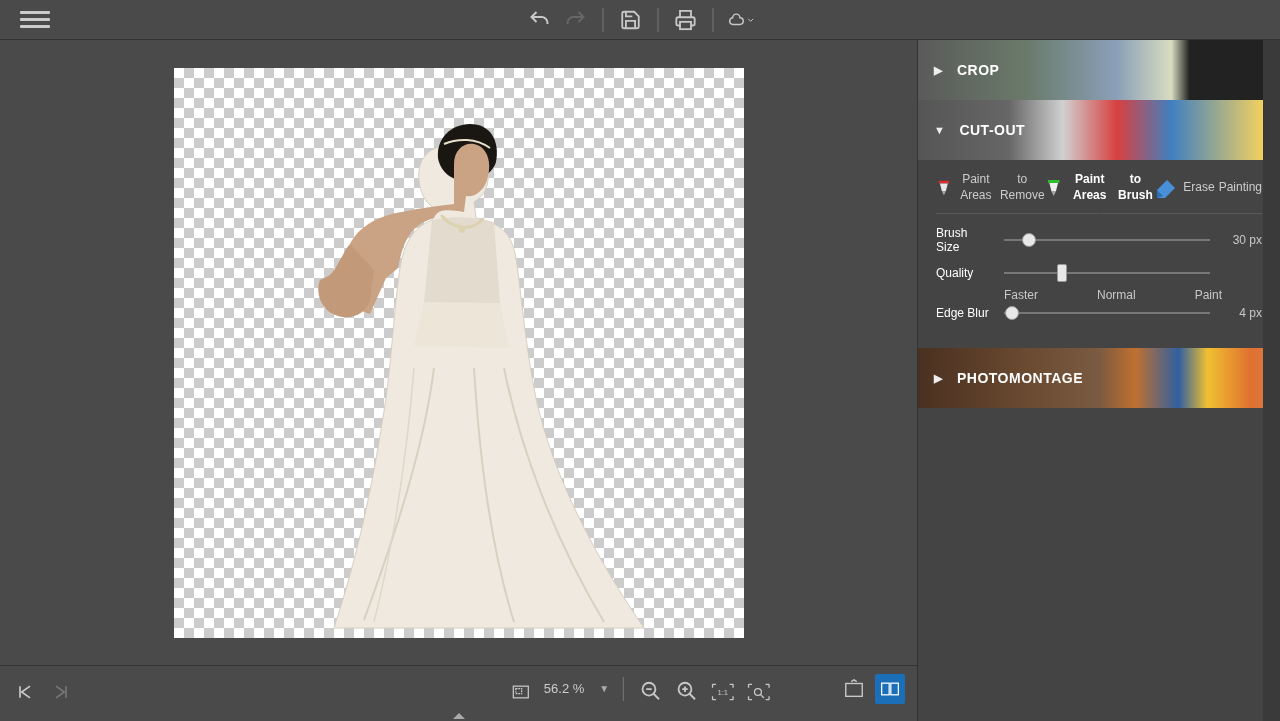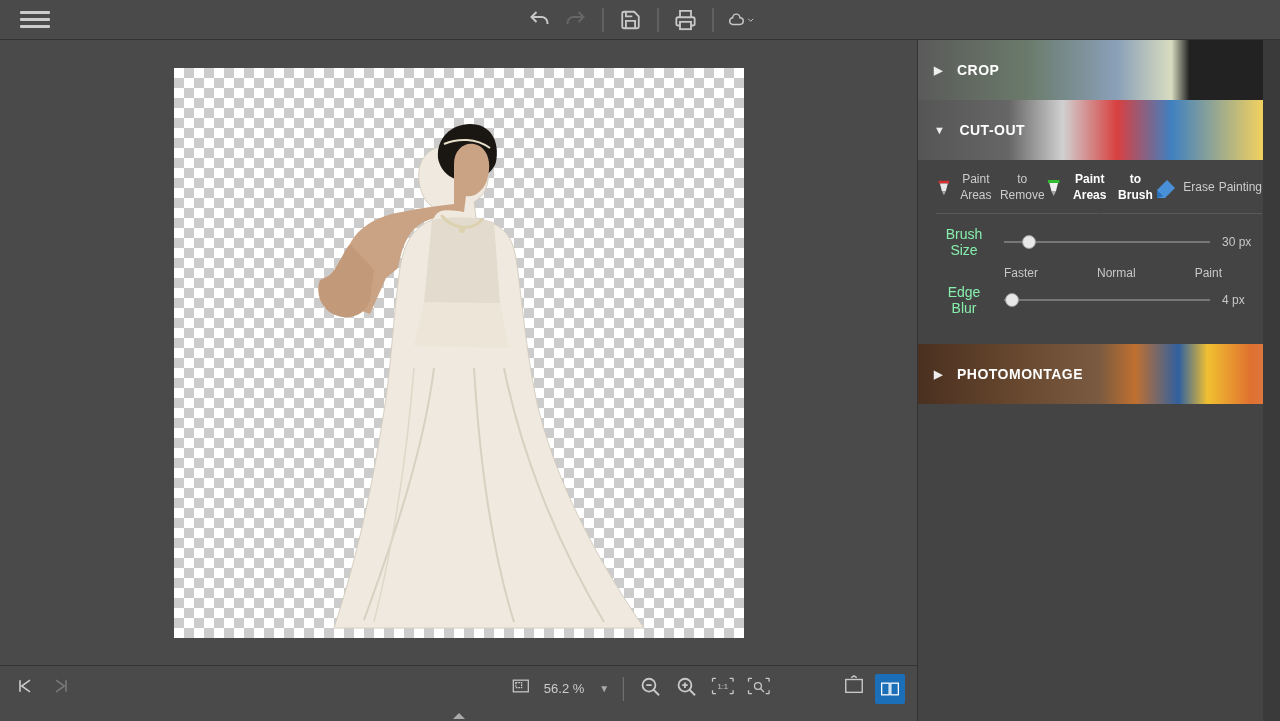--- a/index.html
+++ b/index.html
@@ -33,40 +33,40 @@
 }
 .figure-svg { width: 100%; height: 100%; }
 
 
 .bottom-toolbar { height: 46px; background: #4a4a4a; border-top: 1px solid #333; display: flex; align-items: center; padding: 0 12px; gap: 10px; }
 .bb-nav { display: flex; gap: 10px; }
 .bb-center { position: absolute; left: 50%; transform: translateX(-50%); display: flex; align-items: center; gap: 10px; }
 .bb-right { margin-left: auto; display: flex; gap: 8px; }
 .zoom-value { color: #ccc; font-size: 13px; display: flex; align-items: center; gap: 15px; }
 .zoom-arrow { font-size: 10px; color: #aaa; }
-.bb-icon { width: 26px; height: 26px; display: flex; align-items: flex-start; justify-content: center; cursor: pointer; color: #c8c8c8; }
+.bb-icon { width: 26px; height: 26px; display: flex; align-items: flex-end; justify-content: center; cursor: pointer; color: #c8c8c8; }
 .compare-btn { width: 30px; height: 30px; background: #1a6fb8; display: flex; align-items: center; justify-content: center; cursor: pointer; border-radius: 2px; }
 .bottom-handle { height: 10px; background: #4a4a4a; display:flex; align-items:center; justify-content:center; }
 .bottom-handle .tri { width:0; height:0; border-left:6px solid transparent; border-right:6px solid transparent; border-bottom:6px solid #aaa; }
 
 
 .right-panel { width: 363px; background: #444; border-left: 1px solid #333; display: flex; flex-direction: column; position: relative; }
 .accordion-header { height: 60px; display: flex; align-items: center; padding: 0 16px; cursor: pointer; position: relative; overflow: hidden; color: #fff; font-size: 14px; font-weight: 600; letter-spacing: 0.5px; }
 .accordion-header.crop { background: linear-gradient(90deg, #5a5a5a 0%, #6a7a6a 30%, #8aa0b8 55%, #d8dcc0 70%, #222 75%, #222 100%); }
 .accordion-header.cutout { background: linear-gradient(90deg, #555 0%, #666 25%, #d0d0d0 40%, #d84040 55%, #4080c0 70%, #f0d060 95%); }
 .accordion-header.photomontage { background: linear-gradient(90deg, #4a3020 0%, #6a4a30 30%, #7a5a40 50%, #c07030 60%, #3060a0 72%, #f0c030 80%, #e07030 92%, #d88050 100%); }
 .acc-arrow { margin-right: 14px; font-size: 11px; color: #eee; }
 .accordion-body { background: #444; padding: 12px 18px 16px 18px; }
 .tool-tabs { display: flex; justify-content: space-around; text-align: center; color: #ccc; padding-bottom: 10px; border-bottom: 1px solid #5a5a5a; margin-bottom: 12px; position: relative; }
 .tool-tab { flex:1; cursor: pointer; font-size: 12px; line-height: 1.3; display:flex; flex-direction:row; align-items:center; gap:4px; }
 .tool-tab.active { color: #fff; font-weight: 700; }
 .tool-tab-pointer { position:absolute; bottom:-1px; left:50%; transform:translateX(-50%); width:0; height:0; border-left:8px solid transparent; border-right:8px solid transparent; border-bottom:8px solid #444; }
 .row-slider { display: flex; align-items: center; gap: 12px; margin-bottom: 12px; }
-.row-label { color: #86efac; font-size: 14px; width: 56px; text-align: center; }
-.row-value { color: #c8c8c8; font-size: 12px; width: 40px; }
+.row-label { color: #ffffff; font-size: 12px; width: 56px; text-align: left; }
+.row-value { color: #c8c8c8; font-size: 12px; width: 40px; text-align: right; }
 .slider-track { flex: 1; height: 2px; background: #777; position: relative; cursor: pointer; }
 .slider-thumb { position: absolute; top: 50%; transform: translate(-50%, -50%); width: 14px; height: 14px; border-radius: 50%; background: #e8e8e8; border: 1px solid #999; }
 .quality-slider .slider-thumb { border-radius: 2px; width: 10px; height: 18px; }
 .quality-labels { display: flex; justify-content: space-between; color: #c8c8c8; font-size: 12px; margin-top: -4px; margin-bottom: 4px; padding-left: 68px; padding-right: 40px; }
 .blue-tab { position:absolute; right:-1px; top:400px; width:6px; height:30px; background:#2a8ad0; }
 
 svg { display:block; }
 </style>
 </head>
 <body>
@@ -278,20 +278,27 @@
       </div>
 
       <div class="row-slider">
         <div class="row-label">Brush Size</div>
         <div class="slider-track">
           <div class="slider-thumb" style="left:12%"></div>
         </div>
         <div class="row-value">30 px</div>
       </div>
 
+      <div class="row-slider quality-slider">
+        <div class="row-label">Quality</div>
+        <div class="slider-track">
+          <div class="slider-thumb" style="left:28%"></div>
+        </div>
+        <div class="row-value"></div>
+      </div>
       <div class="quality-labels">
         <span>Faster</span>
         <span>Normal</span>
         <span>Paint</span>
       </div>
 
       <div class="row-slider">
         <div class="row-label">Edge Blur</div>
         <div class="slider-track">
           <div class="slider-thumb" style="left:4%"></div>

